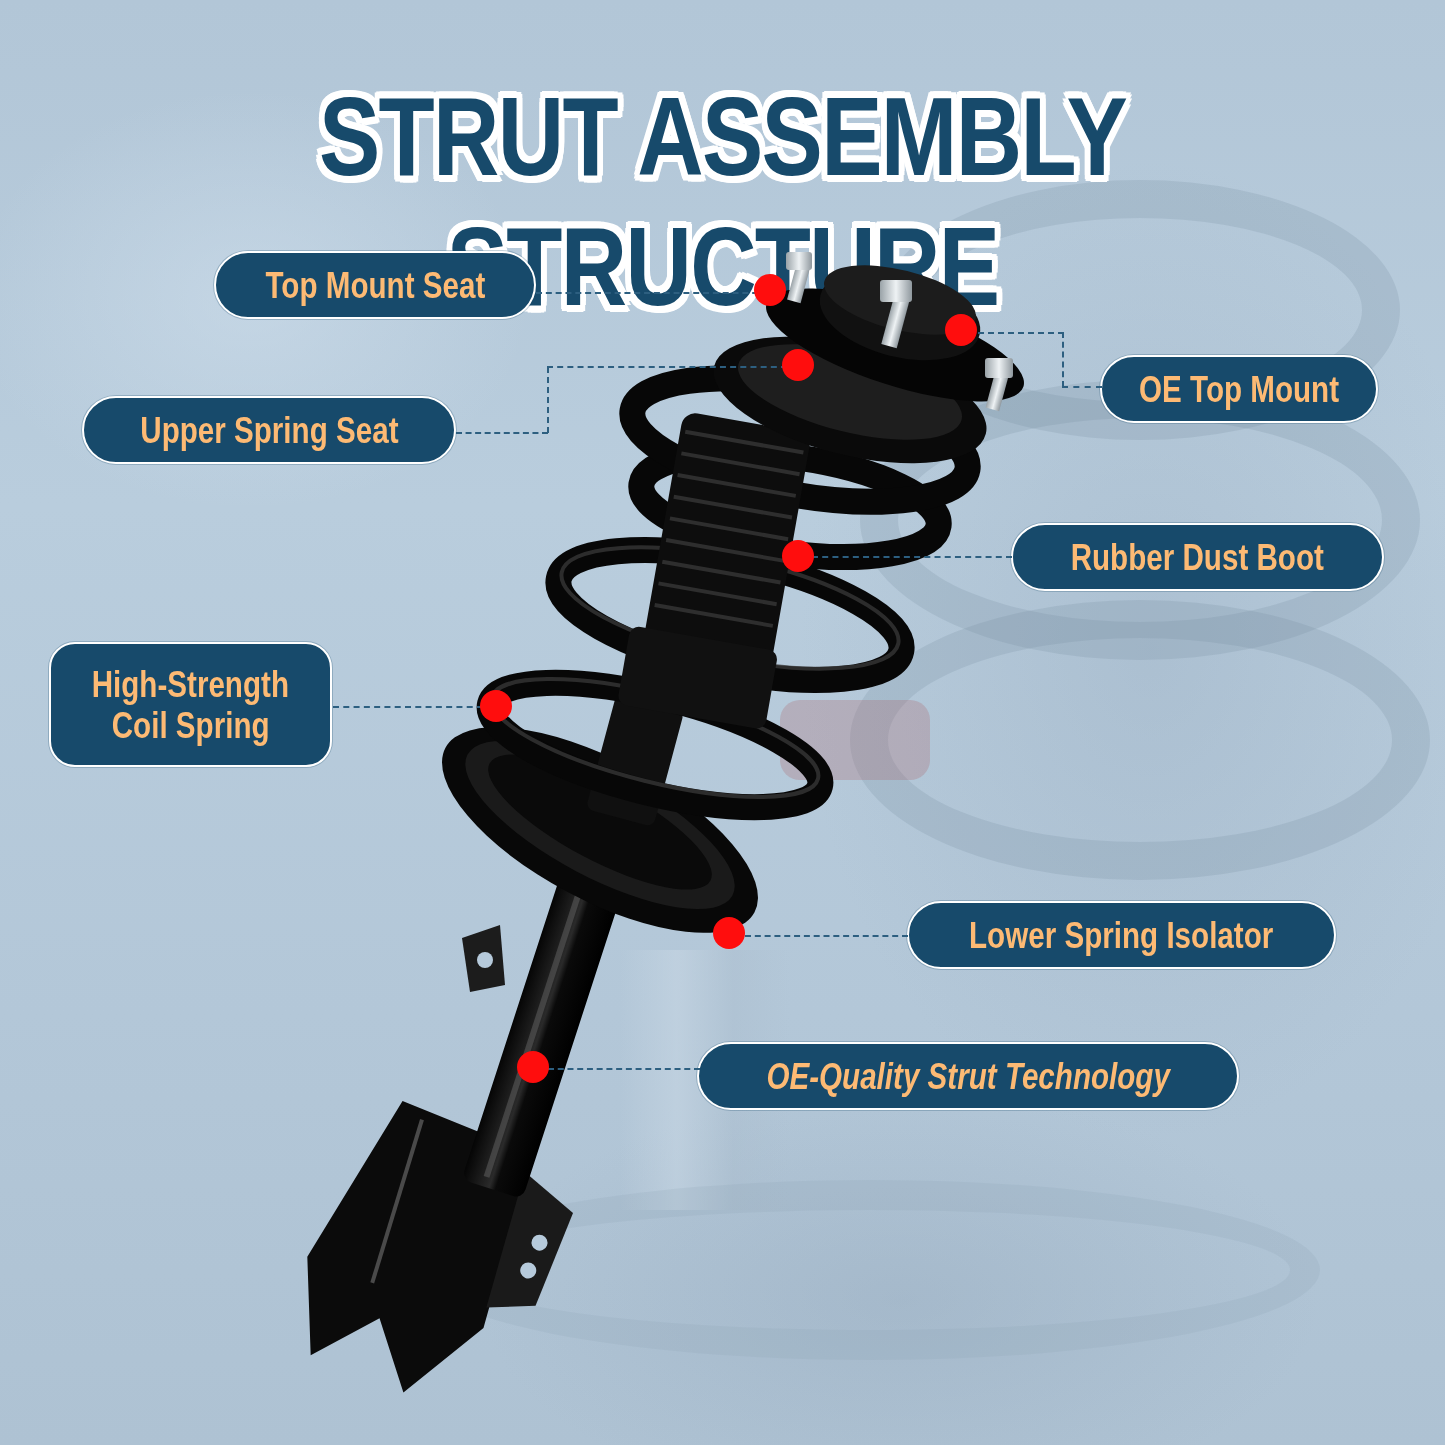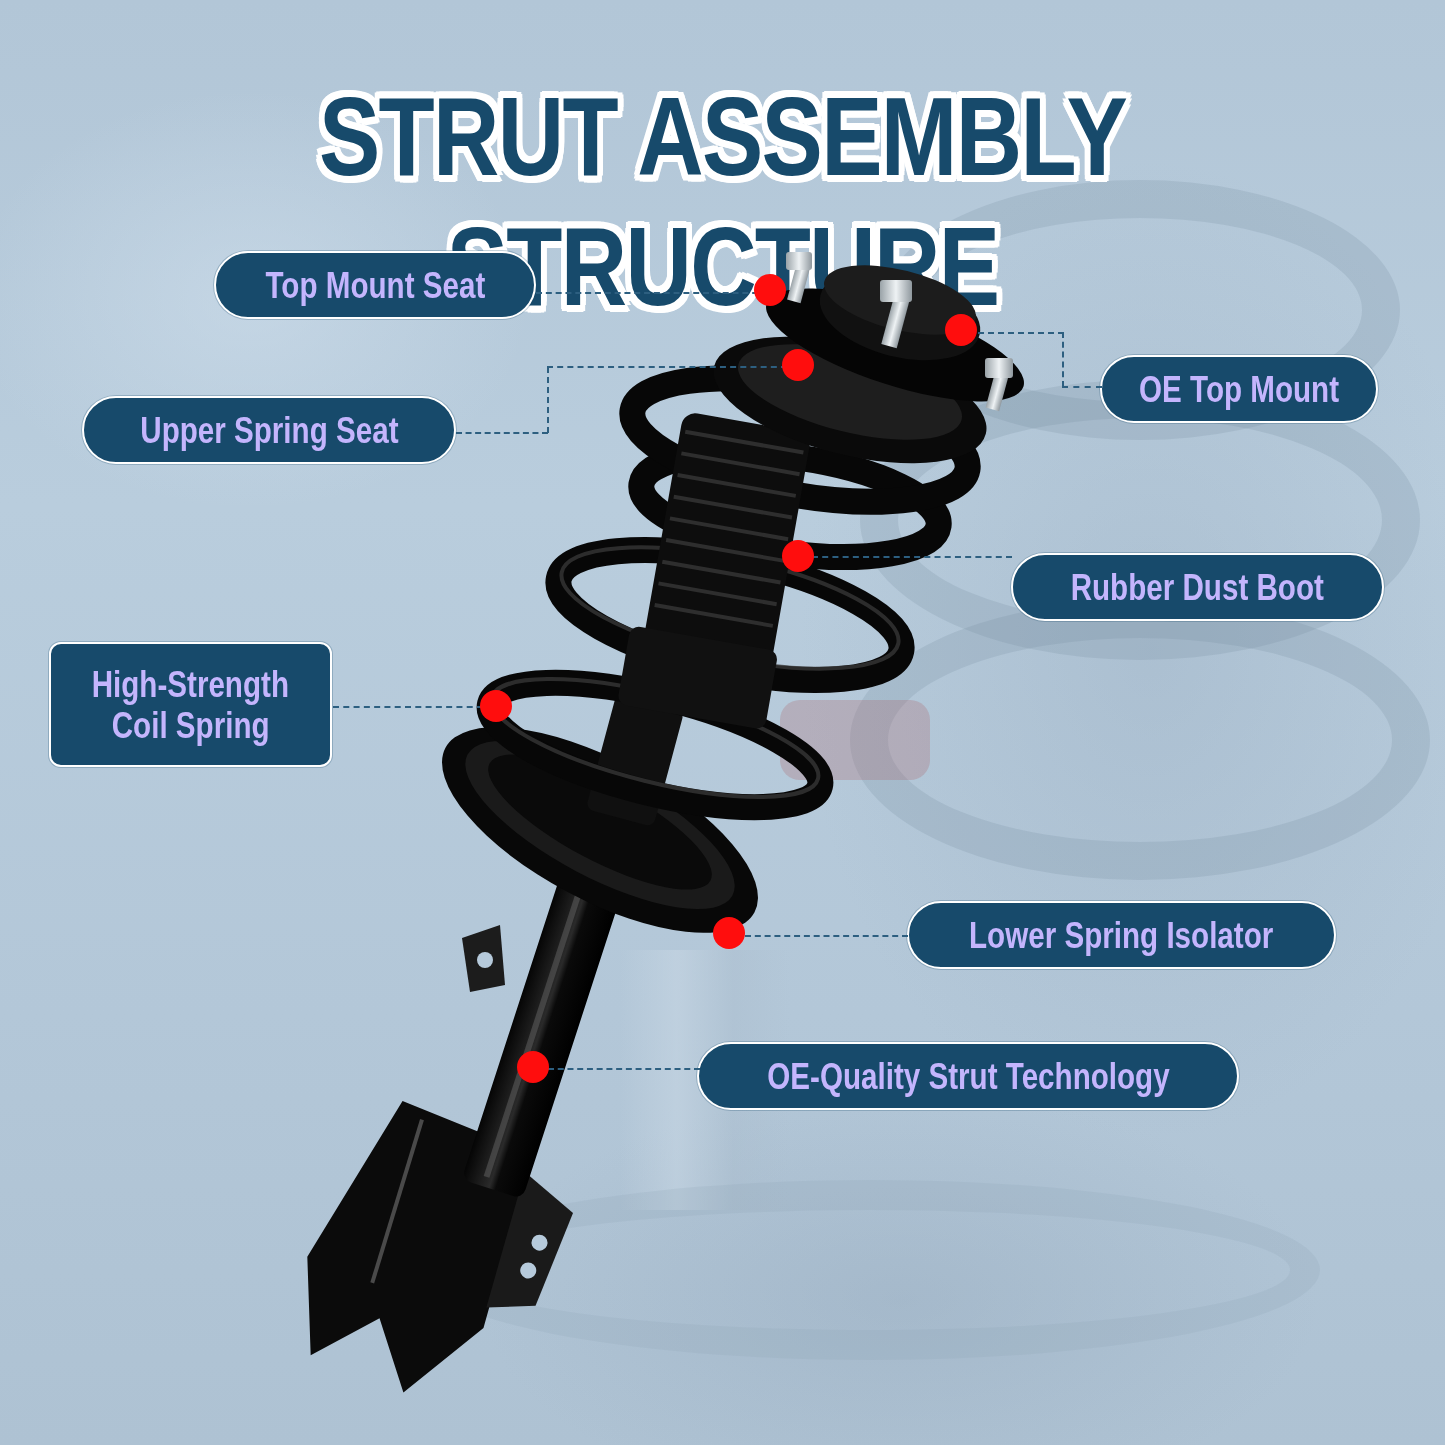--- a/index.html
+++ b/index.html
@@ -38,37 +38,37 @@
       text-shadow:
         -6px -6px 0 #fff, 6px -6px 0 #fff, -6px 6px 0 #fff, 6px 6px 0 #fff,
         0 -7px 0 #fff, 0 7px 0 #fff, -7px 0 0 #fff, 7px 0 0 #fff,
         -4px -7px 0 #fff, 4px 7px 0 #fff, -7px 4px 0 #fff, 7px -4px 0 #fff;
     }
 
     .label {
       position: absolute;
       background: #174a6b;
       border: 2.5px solid #ffffff;
-      color: #c4b5fd;
+      color: #fdba74;
       font-weight: 700;
       font-size: 37px;
       display: flex;
       align-items: center;
       justify-content: center;
       text-align: center;
       box-shadow: 0 0 0 1px rgba(23,74,107,0.25);
     }
     .label span {
       display: inline-block;
       transform: scaleX(0.80);
       white-space: nowrap;
       line-height: 1.0;
     }
     .pill { border-radius: 34px; height: 68px; }
-    .rounded { border-radius: 12px; justify-content: center; }
+    .rounded { border-radius: 26px; justify-content: center; }
 
     .dot {
       position: absolute;
       width: 32px; height: 32px;
       border-radius: 50%;
       background: #ff0d0d;
       z-index: 5;
     }
     .dash-h {
       position: absolute;
@@ -208,28 +208,28 @@
 </div>
 
 <div class="label pill" style="left:1100px; top:355px; width:278px;text-align:right;">
   <span>OE Top Mount</span>
 </div>
 
 <div class="label pill" style="left:82px; top:396px; width:374px;">
   <span>Upper Spring Seat</span>
 </div>
 
-<div class="label pill" style="left:1011px; top:553px; width:373px;">
+<div class="label pill" style="left:1011px; top:523px; width:373px;">
   <span>Rubber Dust Boot</span>
 </div>
 
 <div class="label rounded" style="left:49px; top:642px; width:283px; height:125px; flex-direction:column;">
   <span style="margin-bottom:4px;">High-Strength</span>
   <span>Coil Spring</span>
 </div>
 
 <div class="label pill" style="left:907px; top:901px; width:429px;text-align:center;">
   <span>Lower Spring Isolator</span>
 </div>
 
-<div class="label pill" style="left:697px; top:1042px; width:542px;">
+<div class="label pill" style="left:697px; top:1042px; width:542px;font-style:italic;">
   <span>OE-Quality Strut Technology</span>
 </div>
 
 </body></html>

